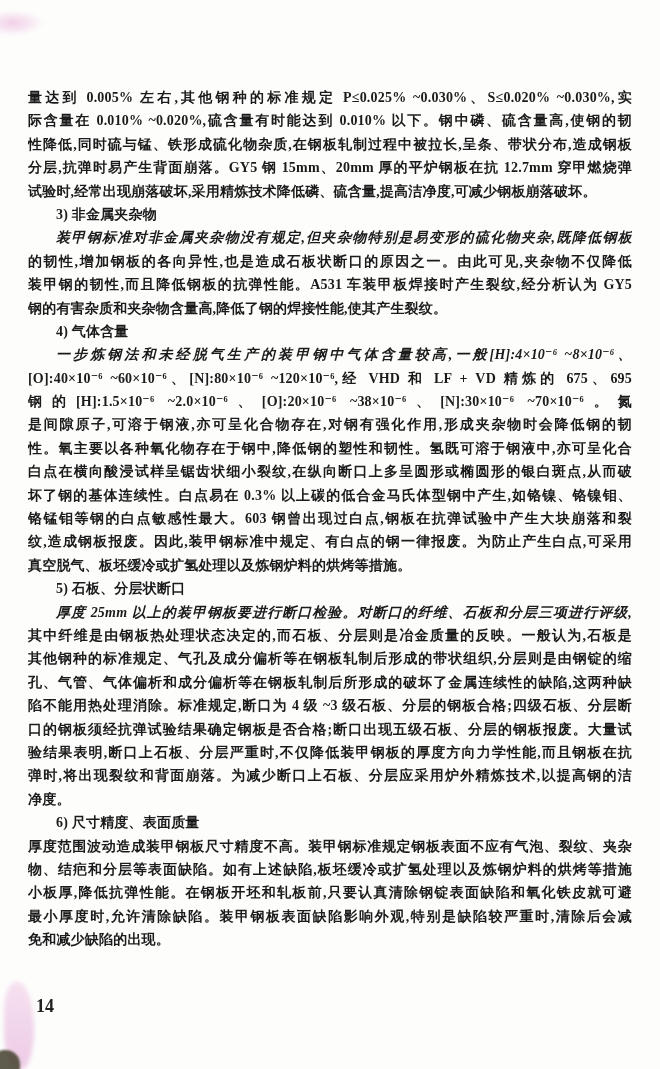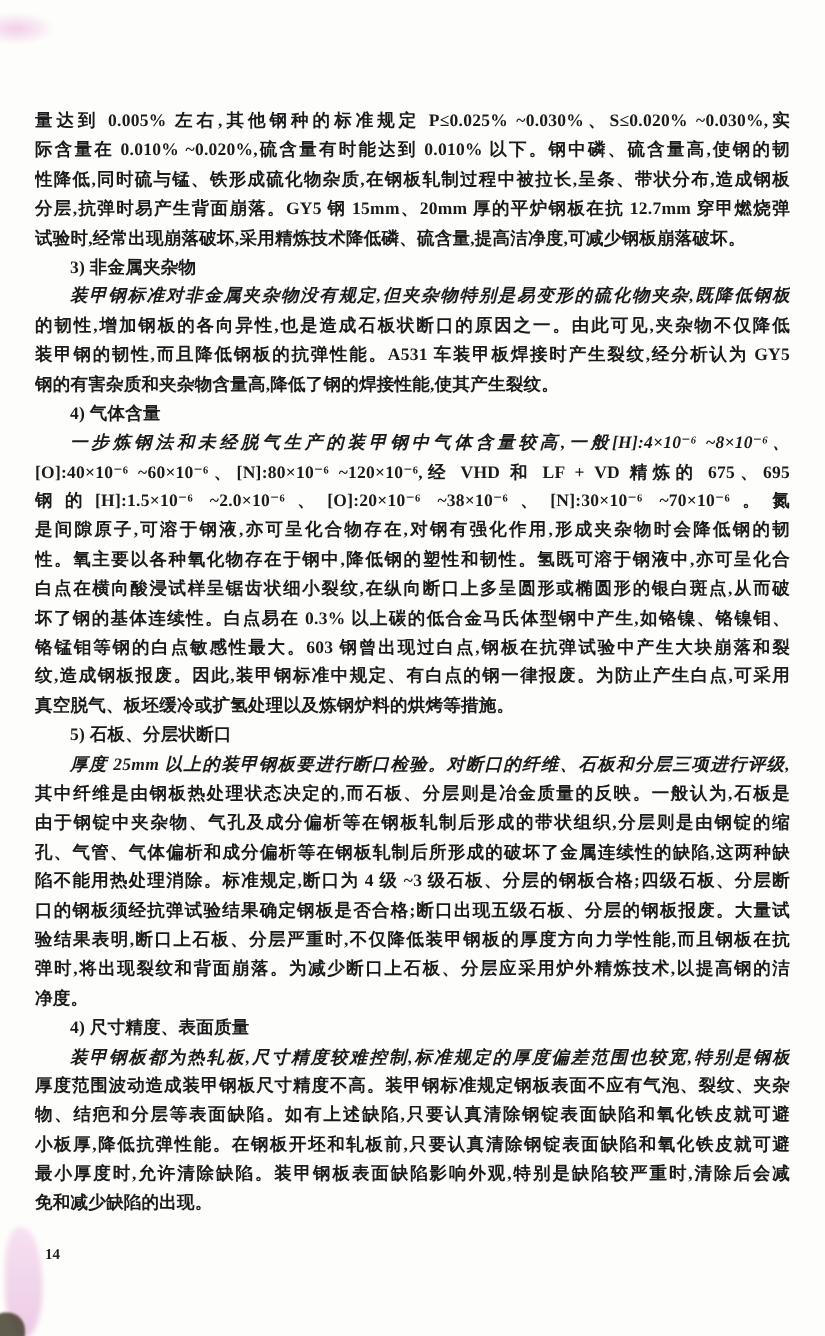--- a/index.html
+++ b/index.html
@@ -27,21 +27,21 @@
     text-justify:inter-character;
     letter-spacing:0.2px;
     white-space:normal;
   }
   .l-indent { text-indent:2em;font-style:italic; }
   .l-end  { text-align:center; text-align-last:left; }
   .l-head { text-align:center; text-align-last:left; text-indent:2em; }
   .page-number {
     position:absolute;
     left:36px; top:996px;
-    font-size:12px; font-weight:700;
+    font-size:18px; font-weight:700;
     color:#222;
   }
   
   .smudge-top-left {
     position:absolute; left:-8px; top:10px; width:52px; height:26px;
     background:radial-gradient(ellipse at 40% 50%, rgba(232,168,214,0.55), rgba(232,168,214,0) 70%);
     filter:blur(1px);
     pointer-events:none;
   }
   .smudge-bottom-left {
@@ -93,31 +93,30 @@
     <div class="line">是间隙原子,可溶于钢液,亦可呈化合物存在,对钢有强化作用,形成夹杂物时会降低钢的韧</div>
     <div class="line">性。氧主要以各种氧化物存在于钢中,降低钢的塑性和韧性。氢既可溶于钢液中,亦可呈化合</div>
     <div class="line">白点在横向酸浸试样呈锯齿状细小裂纹,在纵向断口上多呈圆形或椭圆形的银白斑点,从而破</div>
     <div class="line">坏了钢的基体连续性。白点易在 0.3% 以上碳的低合金马氏体型钢中产生,如铬镍、铬镍钼、</div>
     <div class="line">铬锰钼等钢的白点敏感性最大。603 钢曾出现过白点,钢板在抗弹试验中产生大块崩落和裂</div>
     <div class="line">纹,造成钢板报废。因此,装甲钢标准中规定、有白点的钢一律报废。为防止产生白点,可采用</div>
     <div class="line l-end">真空脱气、板坯缓冷或扩氢处理以及炼钢炉料的烘烤等措施。</div>
     <div class="line l-head">5) 石板、分层状断口</div>
     <div class="line l-indent">厚度 25mm 以上的装甲钢板要进行断口检验。对断口的纤维、石板和分层三项进行评级,</div>
     <div class="line">其中纤维是由钢板热处理状态决定的,而石板、分层则是冶金质量的反映。一般认为,石板是</div>
-    <div class="line">由于钢锭中夹杂物、气孔及成分偏析等在钢板轧制后形成的带状组织,分层则是由钢锭的缩</div>
+    <div class="line">其他钢种的标准规定、气孔及成分偏析等在钢板轧制后形成的带状组织,分层则是由钢锭的缩</div>
     <div class="line">孔、气管、气体偏析和成分偏析等在钢板轧制后所形成的破坏了金属连续性的缺陷,这两种缺</div>
     <div class="line">陷不能用热处理消除。标准规定,断口为 4 级 ~3 级石板、分层的钢板合格;四级石板、分层断</div>
     <div class="line">口的钢板须经抗弹试验结果确定钢板是否合格;断口出现五级石板、分层的钢板报废。大量试</div>
     <div class="line">验结果表明,断口上石板、分层严重时,不仅降低装甲钢板的厚度方向力学性能,而且钢板在抗</div>
     <div class="line">弹时,将出现裂纹和背面崩落。为减少断口上石板、分层应采用炉外精炼技术,以提高钢的洁</div>
     <div class="line l-end">净度。</div>
-    <div class="line l-head">4) 尺寸精度、表面质量</div>
-    <div class="line l-indent">装甲钢板都为热轧板,尺寸精度较难控制,标准规定的厚度偏差范围也较宽,特别是钢板</div>
+    <div class="line l-head">6) 尺寸精度、表面质量</div>
     <div class="line">厚度范围波动造成装甲钢板尺寸精度不高。装甲钢标准规定钢板表面不应有气泡、裂纹、夹杂</div>
-    <div class="line">物、结疤和分层等表面缺陷。如有上述缺陷,只要认真清除钢锭表面缺陷和氧化铁皮就可避</div>
+    <div class="line">物、结疤和分层等表面缺陷。如有上述缺陷,板坯缓冷或扩氢处理以及炼钢炉料的烘烤等措施</div>
     <div class="line">小板厚,降低抗弹性能。在钢板开坯和轧板前,只要认真清除钢锭表面缺陷和氧化铁皮就可避</div>
     <div class="line">最小厚度时,允许清除缺陷。装甲钢板表面缺陷影响外观,特别是缺陷较严重时,清除后会减</div>
     <div class="line l-end">免和减少缺陷的出现。</div>
   </div>
 
   <div class="page-number">14</div>
 
 </div>
 
 </body></html>

